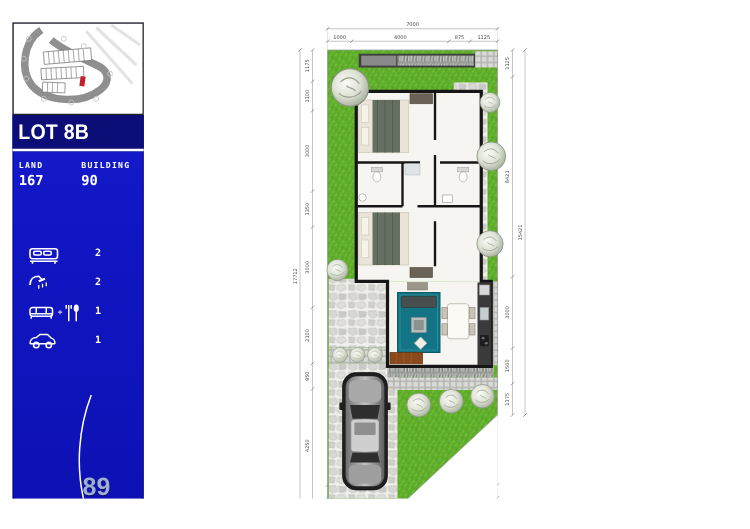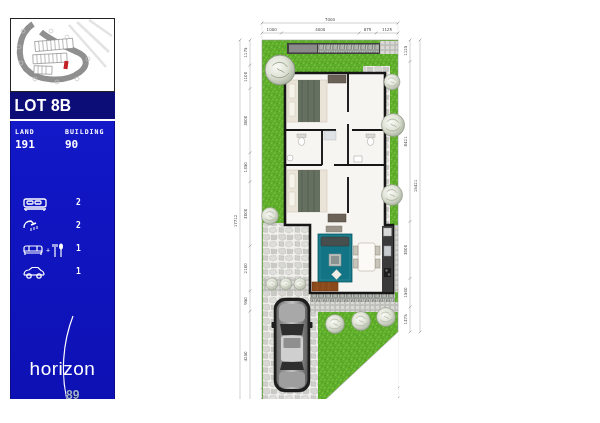--- a/index.html
+++ b/index.html
@@ -24,21 +24,21 @@
   .amenities{position:absolute;left:12px;top:178px;width:85px;display:flex;flex-direction:column;gap:7px;}
   .arow{position:relative;height:16px;display:flex;align-items:center;}
   .arow svg{display:block;}
   .cnt{position:absolute;left:54px;top:2px;color:#fff;font-size:8px;font-weight:bold;
        font-family:"DejaVu Sans Mono",monospace;}
   .plus{color:#fff;font-size:7px;margin:0 2px;}
   .brand{position:absolute;left:0;bottom:12px;width:100%;height:92px;}
   .brand svg{position:absolute;left:0;top:0;width:100%;height:100%;}
   .brand-name{position:absolute;left:0;bottom:26px;width:100%;text-align:center;color:#fff;
               font-size:19px;letter-spacing:0.5px;font-family:"Liberation Sans",sans-serif;}
-  .brand-num{position:absolute;left:56px;bottom:4px;color:#9fb0ce;font-size:12px;font-weight:bold;
+  .brand-num{position:absolute;left:56px;bottom:4px;color:#9fb0ce;font-size:20px;font-weight:bold;
              text-shadow:0 1px 0 #070a60;font-family:"Liberation Sans",sans-serif;}
 
   
   .plan{position:absolute;left:230px;top:10px;width:200px;height:405px;}
   .plan svg{display:block;width:100%;height:100%;}
   text.dim{fill:#4a4a4a;font-size:4px;font-family:"DejaVu Sans",sans-serif;}
 </style>
 </head>
 <body>
 
@@ -83,21 +83,21 @@
       </svg>
     </div>
 
     <div class="lot-band">
       <span>LOT 8B</span>
     </div>
 
     <div class="specs">
       <div class="spec">
         <div class="lbl">LAND</div>
-        <div class="val">191</div>
+        <div class="val">167</div>
       </div>
       <div class="spec">
         <div class="lbl">BUILDING</div>
         <div class="val">90</div>
       </div>
     </div>
 
     <div class="amenities">
       <div class="arow">
         <svg width="26" height="16" viewBox="0 0 26 16" fill="none" stroke="#fff" stroke-width="1.3">
@@ -138,21 +138,20 @@
           <circle cx="17" cy="10" r="2.2"></circle>
         </svg>
         <span class="cnt">1</span>
       </div>
     </div>
 
     <div class="brand">
       <svg viewBox="0 0 105 92">
         <path d="M63,2 C53,28 50,60 58,90" fill="none" stroke="#ffffff" stroke-width="1.2"></path>
       </svg>
-      <div class="brand-name">horizon</div>
       <div class="brand-num">89</div>
     </div>
   </div>
 
   <div class="plan">
     <svg viewBox="0 0 200 405">
       <defs>
         <pattern id="grass" width="8" height="8" patternUnits="userSpaceOnUse">
           <rect width="8" height="8" fill="#5fae2b"></rect>
           <path d="M1,6 l1.5,-2 M4,8 l1.5,-2 M6,3 l1.5,-2 M2,2.5 l1.2,-1.5" stroke="#86d147" stroke-width="0.7" fill="none"></path>

